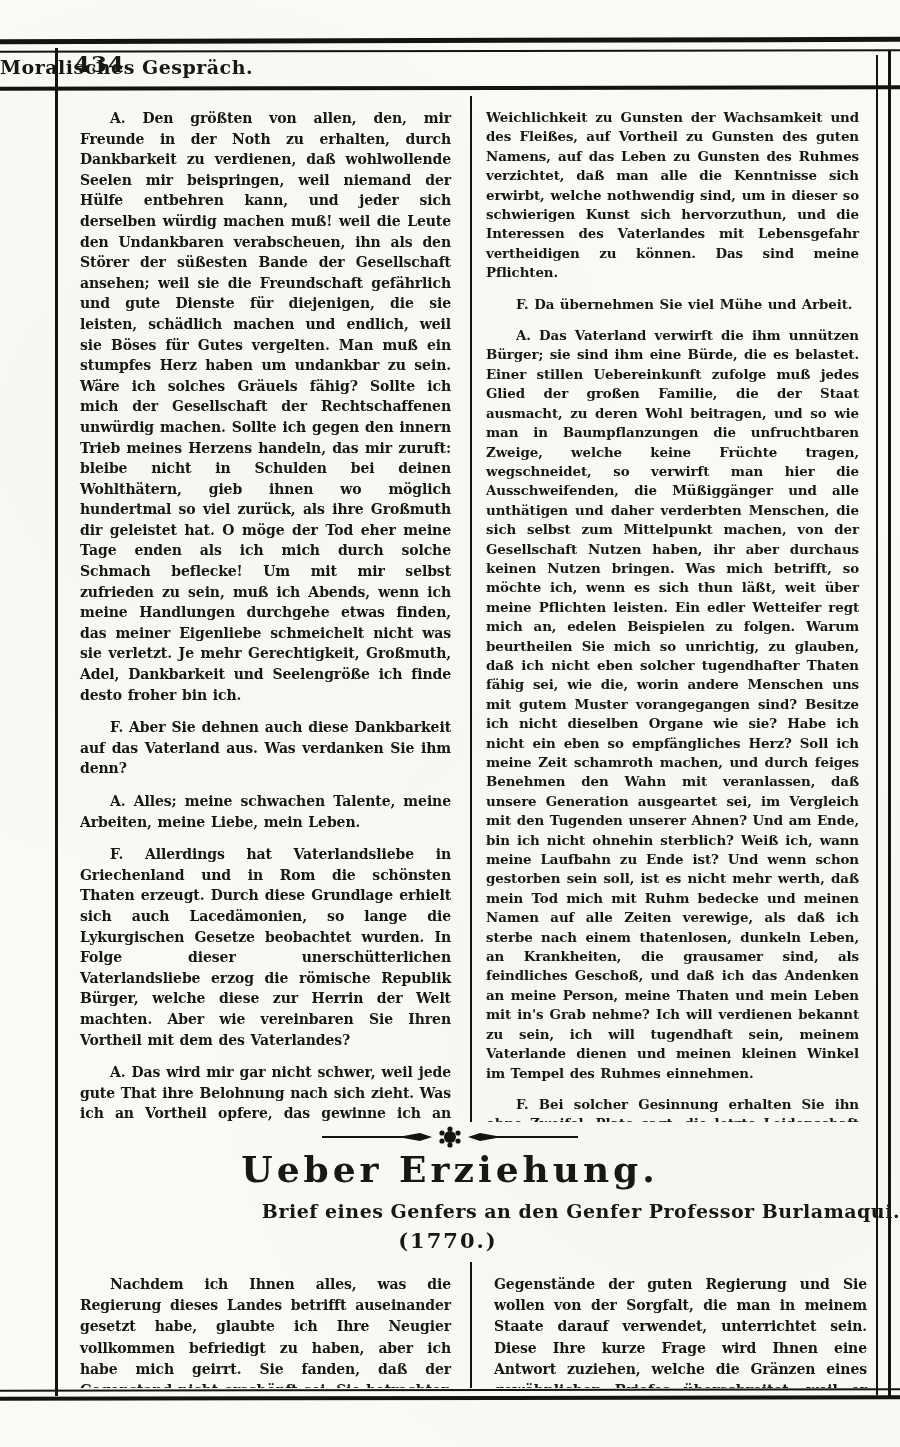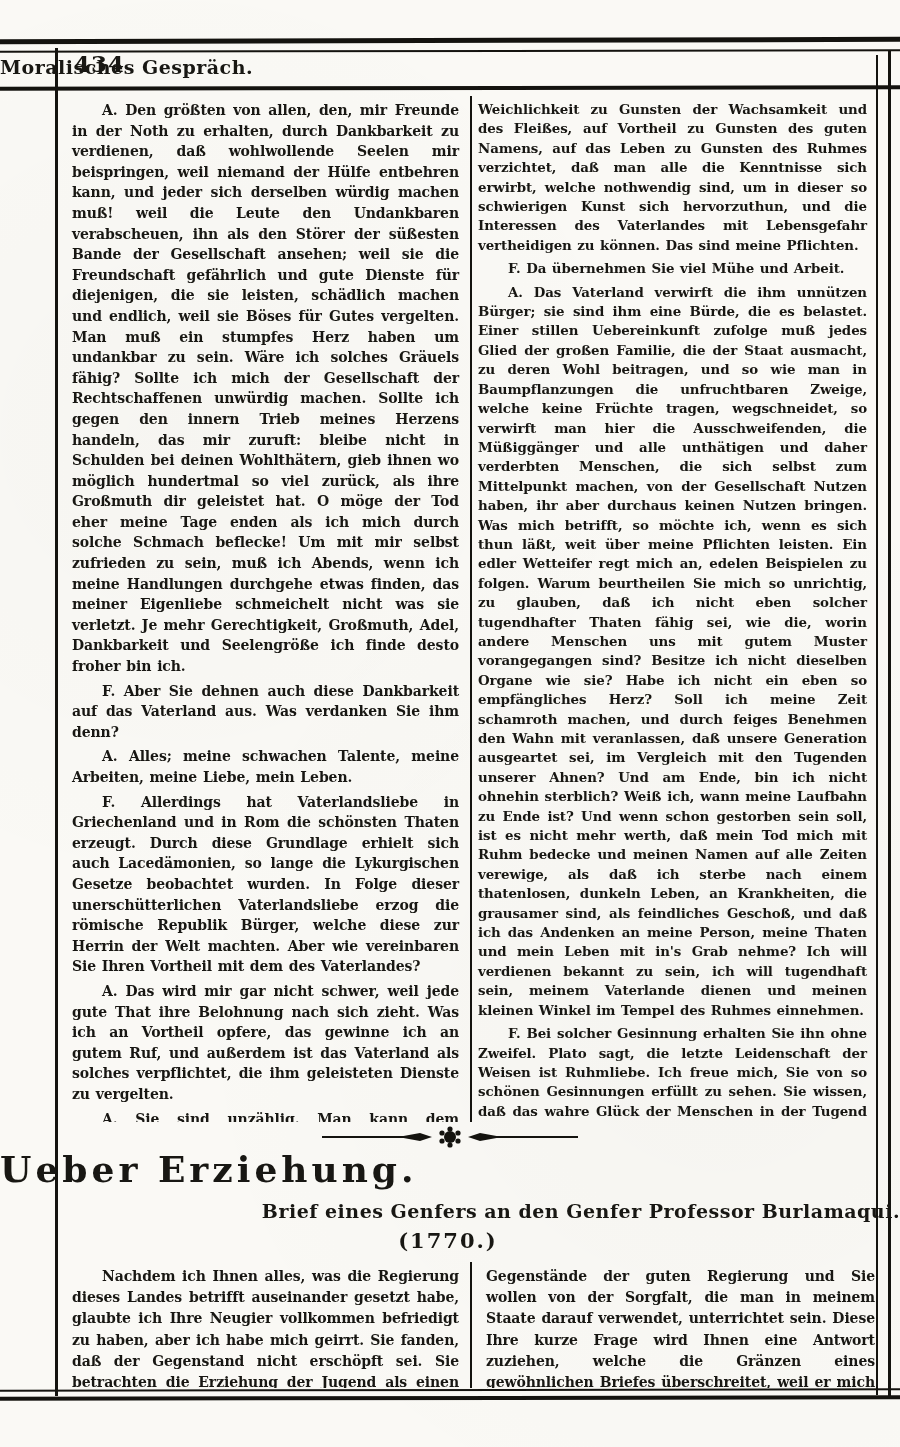--- a/index.html
+++ b/index.html
@@ -38,32 +38,32 @@
   }
 
   .col{
     position:absolute;
     text-align:justify;
     font-weight:bold;
     letter-spacing:-0.1px;
     word-spacing:1px;
     overflow:hidden;
   }
-  .col p{margin:4px;text-indent:30px;}
+  .col p{margin:12px;text-indent:30px;}
   .col p.no-indent{text-indent:0;}
 
   .dlg-left{left:68px;top:96px;width:395px;height:1026px;font-size:14px;line-height:20.6px;}
   .dlg-right{left:474px;top:96px;width:397px;height:1026px;font-size:13.4px;line-height:19.4px;}
 
   .ornament{
     position:absolute;left:0;right:0;top:1124px;
     display:flex;align-items:center;justify-content:center;gap:0;
   }
   .article-title{
-    position:absolute;left:0;right:0;top:1148px;
+    position:absolute;left:0;right:0;top:1148px;text-align:center;
     font-size:36px;font-weight:bold;letter-spacing:4px;
   }
   .article-subtitle{
     position:absolute;left:0;right:0;top:1200px;text-align:right;
     font-size:19px;font-weight:bold;letter-spacing:0.5px;
   }
   .article-date{
     position:absolute;left:0;right:4px;top:1228px;text-align:center;
     font-size:21px;font-weight:bold;letter-spacing:2px;
   }

